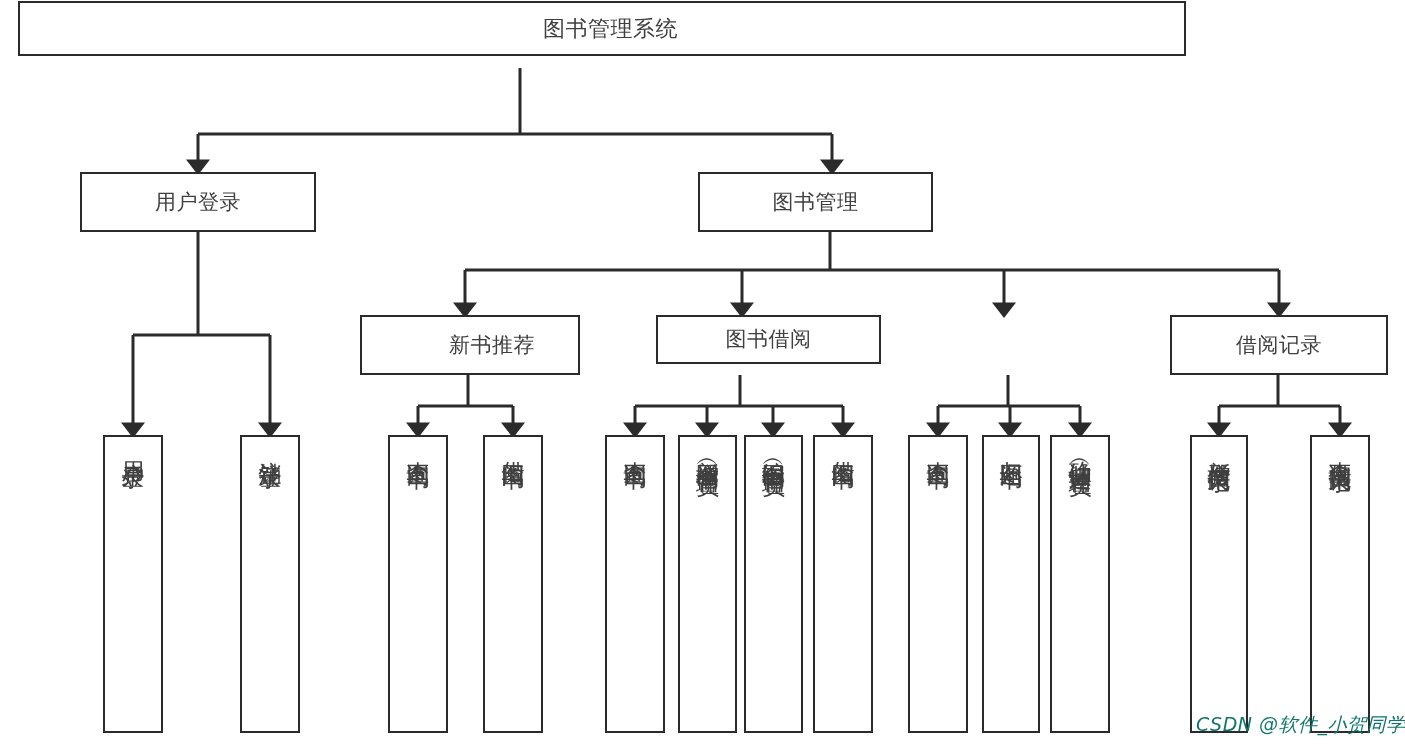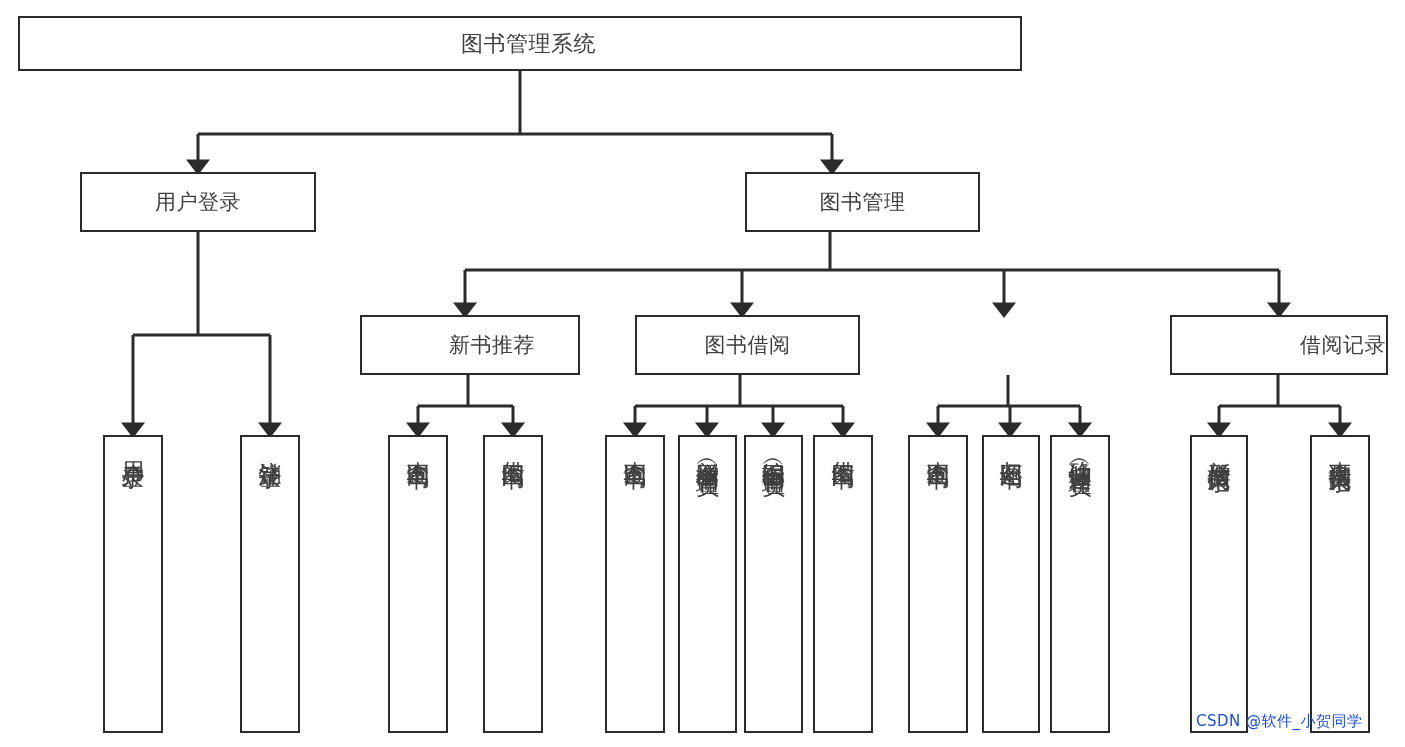--- a/index.html
+++ b/index.html
@@ -54,25 +54,26 @@
     writing-mode: vertical-rl;
     text-orientation: upright;
     font-size: 23px;
     line-height: 1.18;
     letter-spacing: 2px;
     white-space: normal;
     max-height: 286px;
   }
   #watermark {
     position: absolute;
-    color: #1d4ed8;
-    font-size: 15px;
+    color: #0f766e;
+    font-size: 19px;
     letter-spacing: 0.5px;
     white-space: nowrap;
     user-select: none;
+    font-style: italic;
   }
 </style>
 </head>
 <body>
 
 <div id="canvas">
 
   <svg id="edges" viewBox="0 0 1405 747" xmlns="http://www.w3.org/2000/svg">
     <defs>
       <marker id="arr" markerWidth="12" markerHeight="12" refX="2.2" refY="4" orient="auto" markerUnits="strokeWidth">
@@ -116,38 +117,38 @@
       <path d="M1010,406 L1010,429" marker-end="url(#arr)"></path>
       <path d="M1080,406 L1080,429" marker-end="url(#arr)"></path>
 
       <path d="M1278,375 L1278,406"></path>
       <path d="M1219,406 L1340,406"></path>
       <path d="M1219,406 L1219,429" marker-end="url(#arr)"></path>
       <path d="M1340,406 L1340,429" marker-end="url(#arr)"></path>
     </g>
   </svg>
 
-  <div class="node root" style="left:18px; top:16px; width:1004px; height:55px;padding-left:17px;">
+  <div class="node root" style="left:18px; top:1px; width:1168px; height:55px;padding-left:17px;">
     <span class="lbl">图书管理系统</span>
   </div>
 
   <div class="node lvl1" style="left:80px; top:172px; width:236px; height:60px;">
     <span class="lbl">用户登录</span>
   </div>
-  <div class="node lvl1" style="left:745px; top:172px; width:235px; height:60px;align-items:center;">
+  <div class="node lvl1" style="left:698px; top:172px; width:235px; height:60px;align-items:center;">
     <span class="lbl">图书管理</span>
   </div>
 
   <div class="node lvl2" style="left:360px; top:315px; width:220px; height:60px;padding-left:44px;">
     <span class="lbl">新书推荐</span>
   </div>
-  <div class="node lvl2" style="left:635px; top:315px; width:225px; height:60px;">
+  <div class="node lvl2" style="left:656px; top:315px; width:225px; height:49px;">
     <span class="lbl">图书借阅</span>
   </div>
-  <div class="node lvl2" style="left:1170px; top:315px; width:218px; height:60px;justify-content:flex-end;">
+  <div class="node lvl2" style="left:1170px; top:315px; width:218px; height:60px;">
     <span class="lbl">借阅记录</span>
   </div>
 
   <div class="node leaf" style="left:103px; top:435px; width:60px; height:298px;">
     <span class="lbl">用户登录</span>
   </div>
   <div class="node leaf" style="left:240px; top:435px; width:60px; height:298px;">
     <span class="lbl">注销登录</span>
   </div>
 

